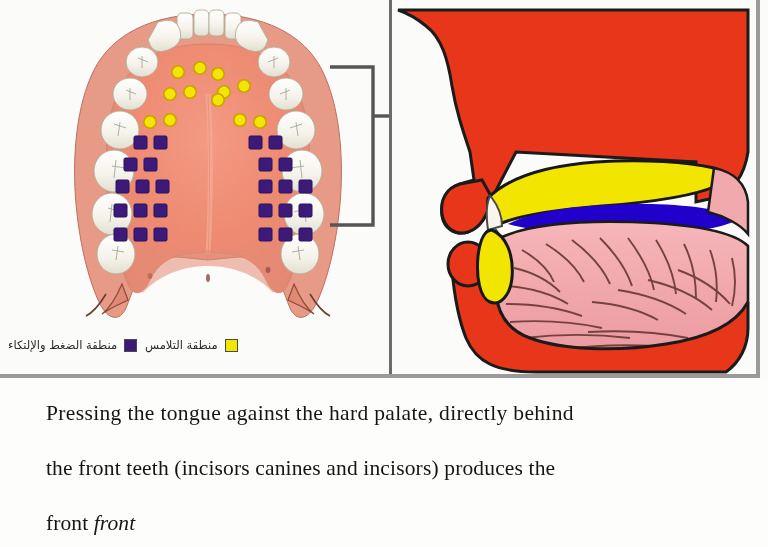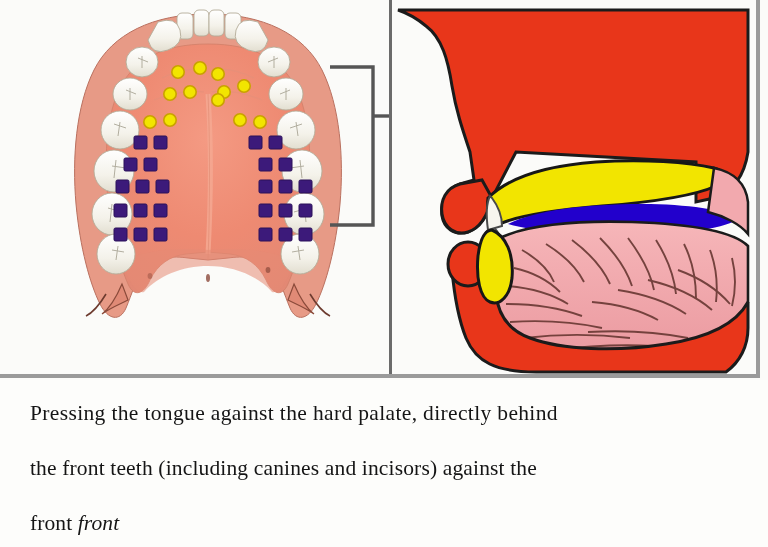--- a/index.html
+++ b/index.html
@@ -56,21 +56,21 @@
   .swatch.purple{background:#3c1a7a;}
   .swatch.yellow{background:#f2e500;}
   .legend-label{
     font-family:"DejaVu Sans", sans-serif;
     font-size:11.5px;color:#2a2a2a;white-space:nowrap;
     filter:blur(.35px);
   }
 
   
   .caption{
-    position:absolute;left:0px;top:382px;width:640px;height:165px;
+    position:absolute;left:16px;top:382px;width:640px;height:165px;
     padding:4px 22px 0 30px;box-sizing:border-box;
   }
   .cap-line{
     font-family:"Liberation Serif", serif;
     font-size:21.5px;
     line-height:55px;
     color:#151515;
     letter-spacing:.1px;
     white-space:nowrap;
   }
@@ -346,25 +346,35 @@
         <ellipse cx="72" cy="262" rx="20" ry="22" fill="#e8361a" stroke="#1b1b1b" stroke-width="3"></ellipse>
 
         <path d="M96 228
                  C 110 234, 118 252, 116 276
                  C 114 294, 104 304, 94 300
                  C 84 296, 80 276, 82 254
                  C 84 238, 88 228, 96 228 Z" fill="#f2e500" stroke="#171717" stroke-width="3"></path>
       </svg>
     </div>
 
+    <div class="legend">
+      <div class="legend-item">
+        <span class="swatch purple"></span>
+        <span class="legend-label">منطقة الضغط والإلتكاء</span>
+      </div>
+      <div class="legend-item">
+        <span class="swatch yellow"></span>
+        <span class="legend-label">منطقة التلامس</span>
+      </div>
+    </div>
 
     <div class="panel-divider"></div>
     <div class="panel-bottom-border"></div>
     <div class="panel-right-border"></div>
   </div>
 
   <div class="caption">
     <div class="cap-line l1">Pressing the tongue against the hard palate, directly behind</div>
-    <div class="cap-line l2">the front teeth (including canines and incisors) against the</div>
+    <div class="cap-line l2">the front teeth (incisors canines and incisors) produces the</div>
     <div class="cap-line l3"><span>front </span><span class="cap-ital">front</span></div>
   </div>
 
 </div>
 
 </body></html>

